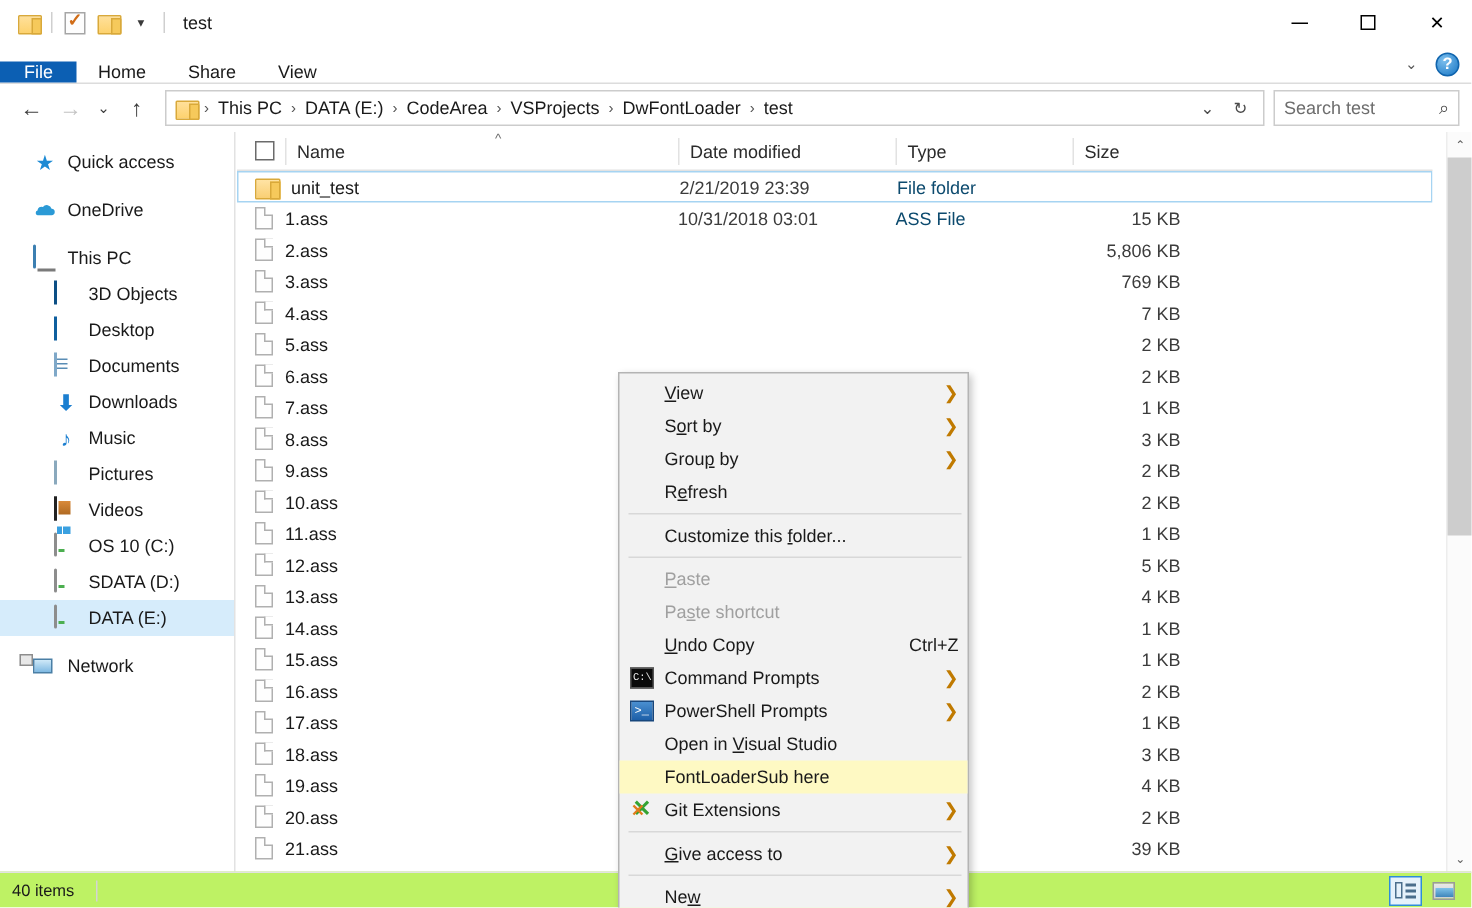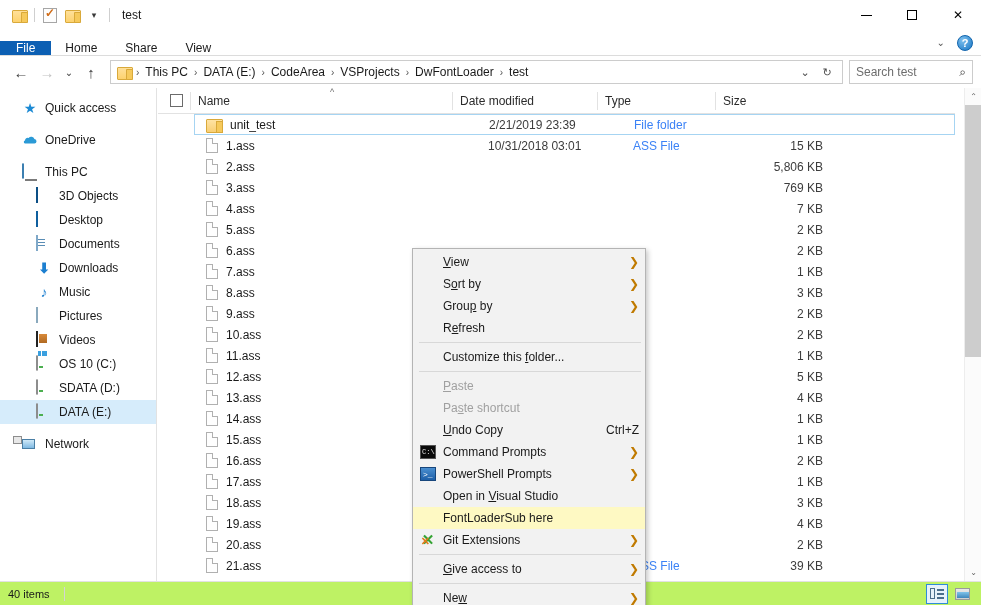--- a/index.html
+++ b/index.html
@@ -135,29 +135,29 @@
   .col { height: 26px; display: flex; align-items: center; padding-left: 8px; position: relative; }
   .col + .col::before { content:""; position:absolute; left:0; top:4px; bottom:4px; width:1px; background:#e2e2e2; }
   .col-check { width: 32px; padding-left: 12px; }
   .chk { width: 13px; height: 13px; border: 1px solid #6b6b6b; background: #fff; }
   .col-name { width: 262px; }
   .col-date { width: 145px; }
   .col-type { width: 118px; }
   .col-size { width: 80px; }
   .sort-arrow { position: absolute; left: 140px; top: -1px; font-size: 9px; color: #6f6f6f; }
 
-  .rows { position: absolute; left: 0; top: 26px; width: 797px; height: 467px; overflow: hidden; padding-left: 36px; }
+  .rows { position: absolute; left: 0; top: 26px; width: 797px; height: 467px; overflow: hidden; }
   .row {
     height: 21px; display: flex; align-items: center; font-size: 12px; color: #1a1a1a;
   }
   .row.selected { background: #ffffff; border: 1px solid #a6d4f2; height: 21px; }
   .cell { height: 100%; display: flex; align-items: center; overflow: hidden; white-space: nowrap; }
   .c-name { width: 294px; padding-left: 12px; gap: 8px; }
   .c-date { width: 145px; color: #3c3c3c; }
-  .c-type { width: 118px; color: #3b82f6; }
+  .c-type { width: 118px; color: #0c4a6e; }
   .c-size { width: 80px; justify-content: flex-end; padding-right: 8px; color: #3c3c3c; }
   .row.selected .c-name { padding-left: 11px; }
   .file-ico {
     width: 12px; height: 15px; background: #fefefe; border: 1px solid #b0b0b0; flex: none; position: relative;
   }
   .file-ico::after {
     content: ""; position: absolute; right: -1px; top: -1px; width: 5px; height: 5px;
     background: #ffffff; border-left: 1px solid #b0b0b0; border-bottom: 1px solid #b0b0b0;
   }
   .folder-ico-row {

